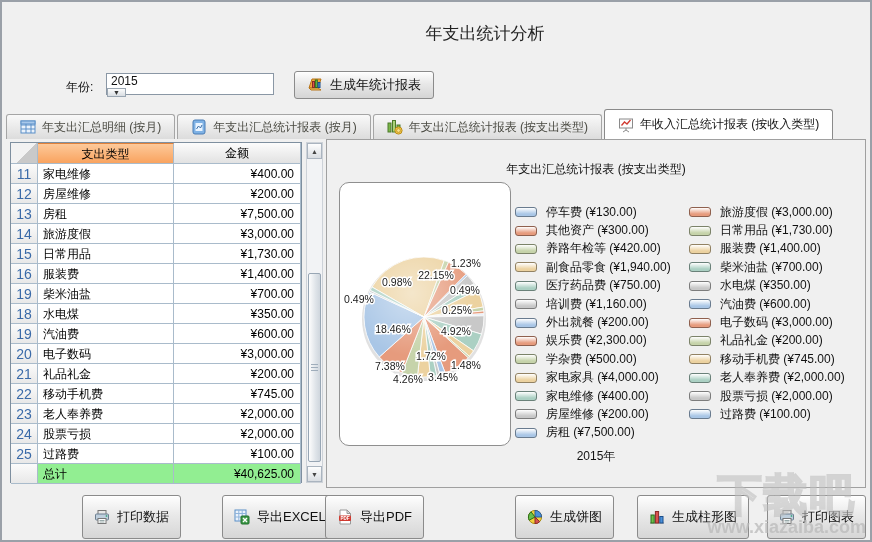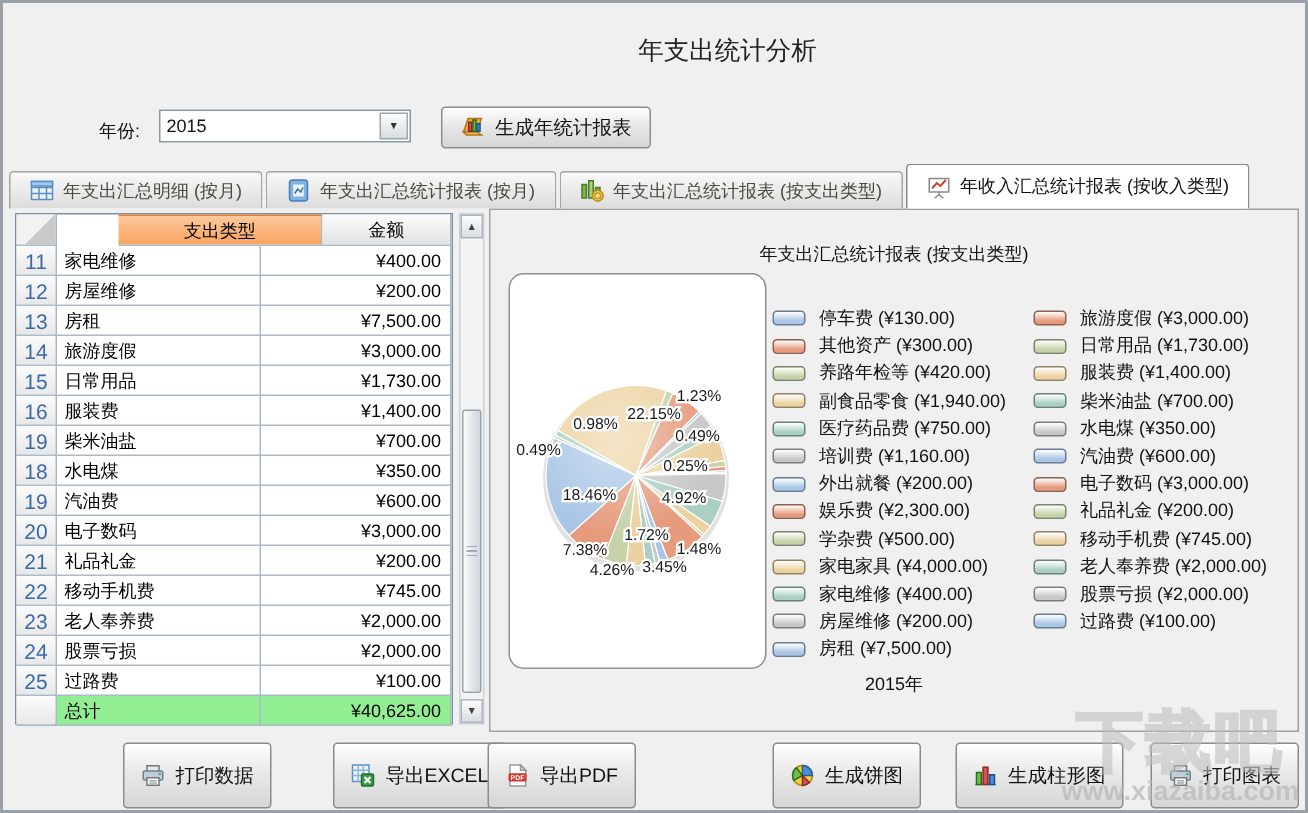--- a/index.html
+++ b/index.html
@@ -4,21 +4,21 @@
 <style>
   html,body{margin:0;padding:0;width:872px;height:542px;overflow:hidden;
     font-family:"Liberation Sans","DejaVu Sans",sans-serif;}
   #window{position:relative;width:868px;height:538px;background:#f0f0f0;
     border:2px solid #9aa0a8;box-sizing:content-box;}
   
   .page-title{position:absolute;top:20px;left:483px;transform:translateX(-50%);
     font-size:17px;color:#222;white-space:nowrap;}
   .year-label{position:absolute;top:77px;left:64px;font-size:12px;color:#111;}
   .combo{position:absolute;top:71px;left:104px;width:166px;height:20px;background:#fff;
-    border:1px solid #8a97a5;display:flex;align-items:center;}
+    border:1px solid #8a97a5;display:flex;flex-direction:column;}
   .combo .val{flex:1;font-size:12px;padding-left:4px;color:#111;}
   .combo .dd{width:17px;height:16px;margin-right:1px;background:linear-gradient(#fdfdfd,#d8dde2);
     border:1px solid #9aa6b2;display:flex;align-items:center;justify-content:center;
     font-size:7px;color:#333;}
   .gen-btn{position:absolute;top:69px;left:292px;height:28px;padding:0 12px;
     display:inline-flex;align-items:center;gap:7px;font-size:13px;color:#111;
     background:linear-gradient(#fefefe,#e8e8e8 45%,#d5d5d5);border:1px solid #8b8b8b;
     border-radius:3px;box-shadow:0 1px 0 rgba(255,255,255,.8) inset;}
   
   .tabbar{position:absolute;top:112px;left:4px;right:4px;height:25px;display:flex;
@@ -36,21 +36,21 @@
   .trow{display:flex;height:20px;line-height:20px;}
   .trow.hdr{height:21px;line-height:21px;}
   .cell{border-right:1px solid #a9bbcb;border-bottom:1px solid #a9bbcb;box-sizing:border-box;
     overflow:hidden;white-space:nowrap;}
   .c-num{width:27px;text-align:center;color:#3a6aa8;font-size:14px;
     background:linear-gradient(#fbfbfb,#e8e8e8);}
   .c-type{width:136px;padding-left:5px;}
   .c-amt{flex:1;text-align:right;padding-right:6px;}
   .hdr .c-corner{width:27px;background:linear-gradient(135deg,#f2f2f2 55%,#c9c9c9 56%);}
   .hdr .c-type{background:linear-gradient(#fdc99a,#f9a35f);text-align:center;padding-left:0;
-    border-top:1px solid #e0813a;margin-left:41px;}
+    border-top:1px solid #e0813a;}
   .hdr .c-amt{background:linear-gradient(#fcfcfc,#e2e2e2);text-align:center;padding-right:0;}
   .trow.total .c-type,.trow.total .c-amt{background:#92ee92;}
   
   .sbar{position:absolute;top:140px;left:304px;width:17px;height:341px;
     background:#f2f3f5;border:1px solid #cdd2d8;box-sizing:border-box;}
   .sbtn{position:absolute;left:0;width:15px;height:16px;background:linear-gradient(#fefefe,#d9dde2);
     border:1px solid #aab4bf;box-sizing:border-box;display:flex;align-items:center;
     justify-content:center;font-size:7px;color:#444;}
   .sbtn.up{top:0;} .sbtn.down{bottom:0;}
   .sthumb{position:absolute;left:1px;top:130px;width:13px;height:189px;border-radius:2px;

